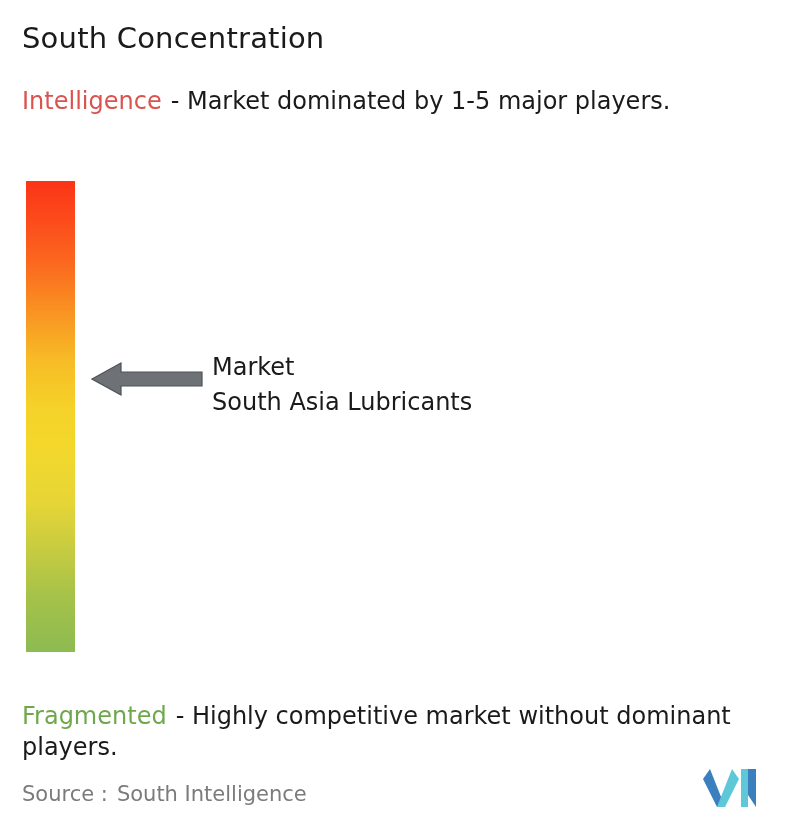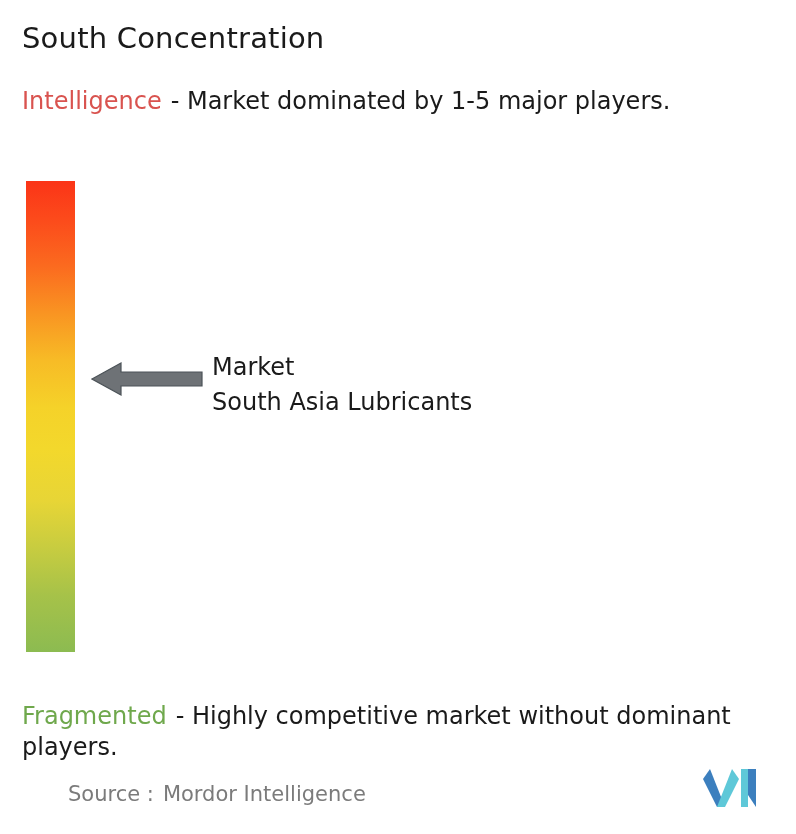--- a/index.html
+++ b/index.html
@@ -112,21 +112,21 @@
   .source {
     position: absolute;
     left: 22px;
     top: 780px;
     font-size: 21px;
     line-height: 28px;
     color: #7b7b7b;
     font-weight: 400;
     white-space: nowrap;
   }
-  .source-label { color: #7b7b7b; margin-left: 46px; }
+  .source-label { color: #7b7b7b; }
   .source-value { color: #7b7b7b; }
 
   
   .logo {
     position: absolute;
     left: 703px;
     top: 769px;
     width: 54px;
     height: 38px;
   }
@@ -154,21 +154,21 @@
   <div class="annot-label">
     <div>Market</div>
     <div>South Asia Lubricants</div>
   </div>
 
   <div class="caption-bottom">
     <span class="kw-fragmented">Fragmented</span><span class="caption-gap"></span><span>- Highly competitive market without dominant players.</span>
   </div>
 
   <div class="source">
-    <span class="source-label">Source :</span><span class="caption-gap"></span><span class="source-value">Mordor Intelligence</span>
+    <span class="source-label">Source :</span><span class="caption-gap"></span><span class="source-value">South Intelligence</span>
   </div>
 
   <div class="logo">
     <svg width="54" height="38" viewBox="0 0 54 38" xmlns="http://www.w3.org/2000/svg">
 
       <polygon points="0,10 7,0 22,38 14,38" fill="#3c7fbe"></polygon>
 
       <polygon points="22,38 14,38 29,0 36,10" fill="#5ec8d8"></polygon>
 
       <polygon points="38,0 45,0 45,38 38,38" fill="#5ec8d8"></polygon>

